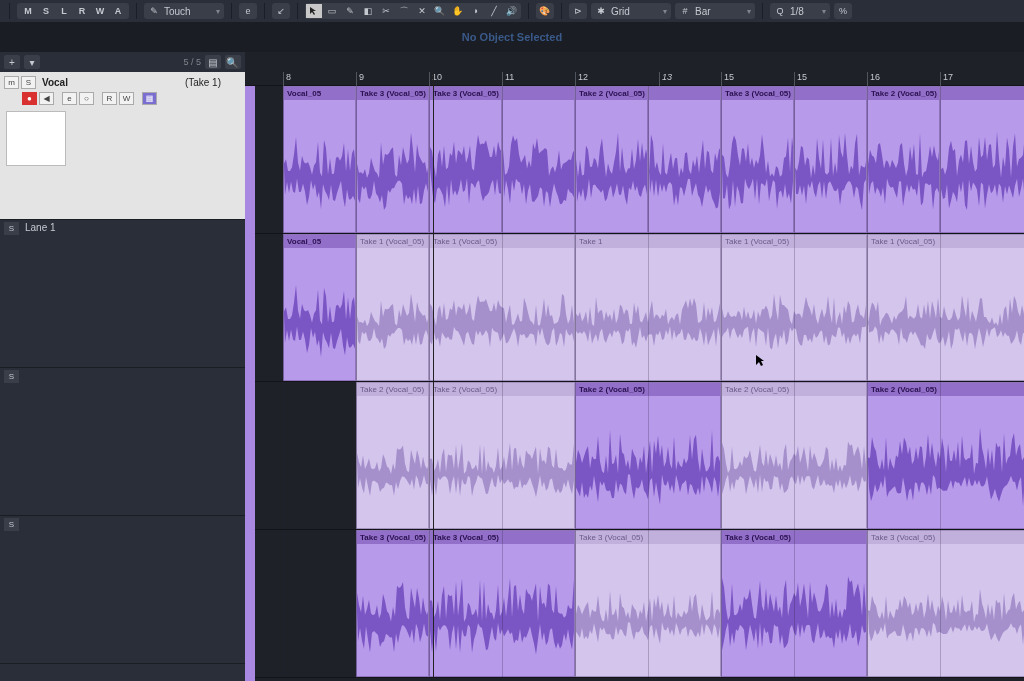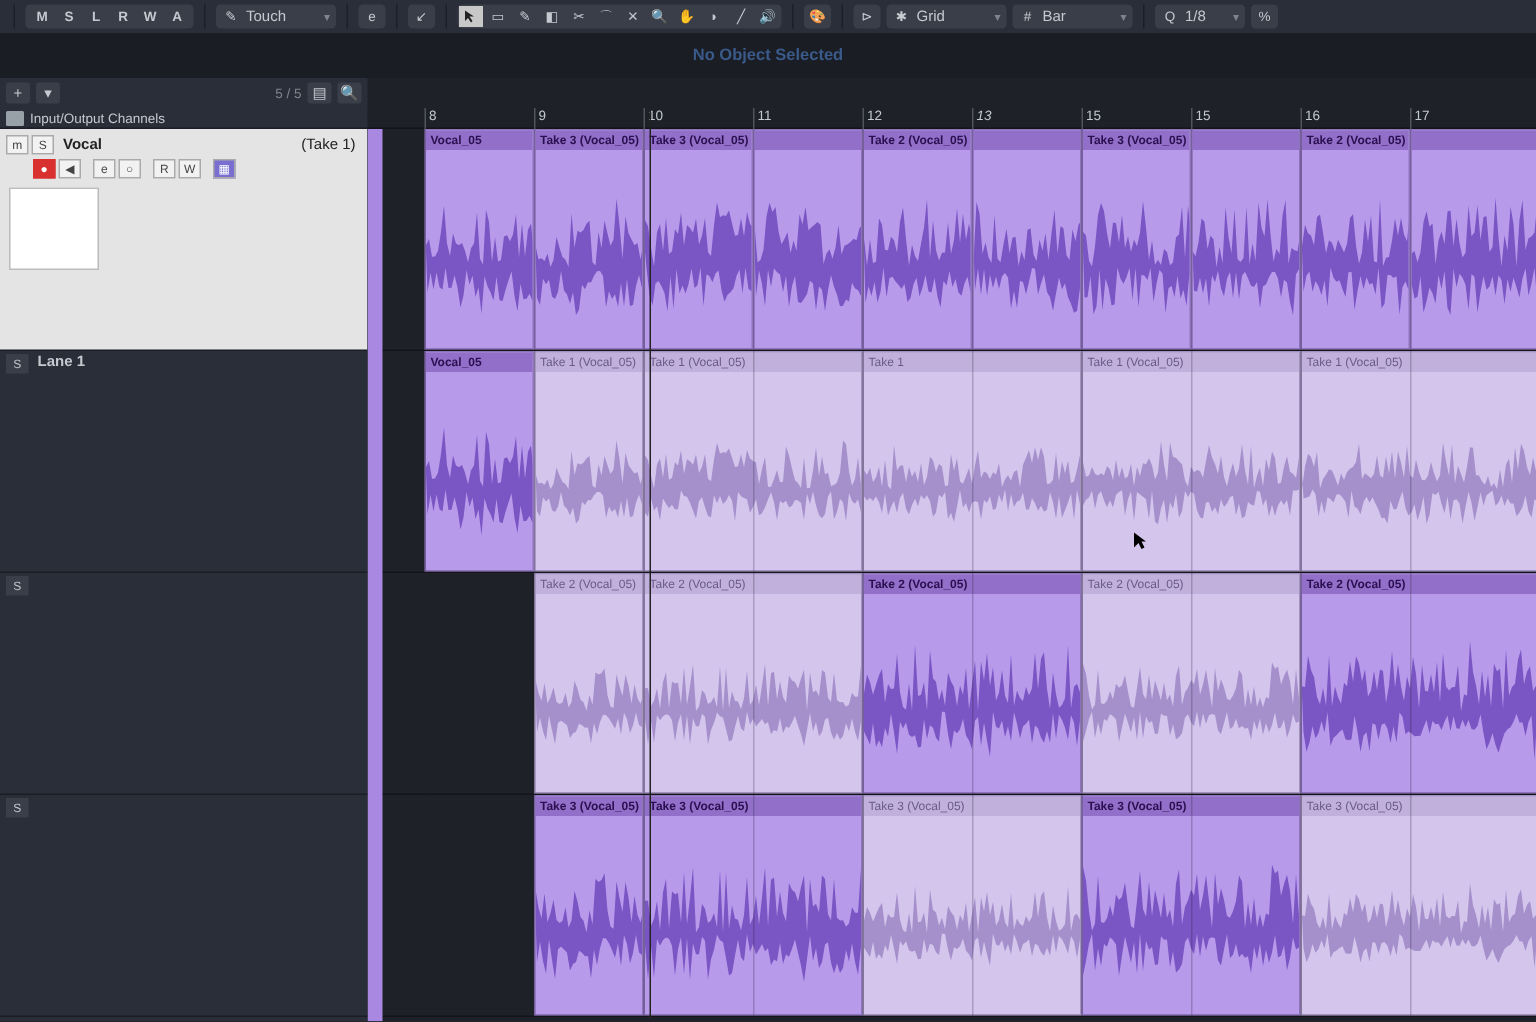--- a/index.html
+++ b/index.html
@@ -180,21 +180,21 @@
   justify-content: center;
   color: #444;
   cursor: pointer;
 }
 .track-name {
   font-weight: bold;
   margin-left: 4px;
 }
 .track-take {
   margin-left: auto;
-  margin-right: 4px;
+  margin-right: 20px;
   font-size: 10px;
 }
 .track-btns {
   display: flex;
   gap: 2px;
   margin-top: 2px;
   margin-left: 18px;
 }
 .rec-btn { background: #d93030 !important; color: white !important; border-color: #d93030 !important; }
 .lane-btn-active { background: #7a6fd0 !important; color: white !important; }
@@ -220,21 +220,21 @@
   width: 15px;
   height: 13px;
   background: #3a3e48;
   font-size: 8px;
   display: flex;
   align-items: center;
   justify-content: center;
   margin-right: 6px;
   cursor: pointer;
 }
-.lane-name { font-weight: bold; font-size: 10px; }
+.lane-name { font-weight: normal; font-size: 10px; }
 
 
 .ruler {
   height: 14px;
   background: #1e2128;
   position: relative;
   border-bottom: 1px solid #12141a;
 }
 .ruler-mark {
   position: absolute;
@@ -399,24 +399,20 @@
   </div>
   <div class="header-right">
     
   </div>
 </div>
 
 <div class="main">
 
   <div class="left-col">
 
-    <div class="io-row">
-      <div class="io-folder"></div>
-      <span>Input/Output Channels</span>
-    </div>
 
     <div class="track-header">
       <div class="track-top">
         <div class="tb-small">m</div>
         <div class="tb-small">S</div>
         <span class="track-name">Vocal</span>
         <span class="track-take">(Take 1)</span>
       </div>
       <div class="track-btns">
         <div class="tb-small rec-btn">●</div>
@@ -451,21 +447,21 @@
     <div class="loop-markers">
       <div class="loop-m" style="left:20px;transform:skewX(-20deg);"></div>
       <div class="loop-m" style="left:48px;transform:skewX(20deg);"></div>
     </div>
     <div class="ruler" id="ruler">
         <div class="ruler-mark" style="left: 38px;">8</div>
         <div class="ruler-mark" style="left: 111px;">9</div>
         <div class="ruler-mark" style="left: 184px;">10</div>
         <div class="ruler-mark" style="left: 257px;">11</div>
         <div class="ruler-mark" style="left: 330px;">12</div>
-        <div class="ruler-mark" style="left: 403px; font-style: italic;">13</div>
+        <div class="ruler-mark" style="left: 414px; font-style: italic;">13</div>
         <div class="ruler-mark" style="left: 476px;">15</div>
         <div class="ruler-mark" style="left: 549px;">15</div>
         <div class="ruler-mark" style="left: 622px;">16</div>
         <div class="ruler-mark" style="left: 695px;">17</div>
       </div>
     <div class="lane-area" id="lane-area">
       <div class="lane-row" id="row-main">
           <div class="clip clip-active" style="left: 38px; width: 73px;">
             <div class="clip-header">Vocal_05</div>
             <div class="clip-wave">

